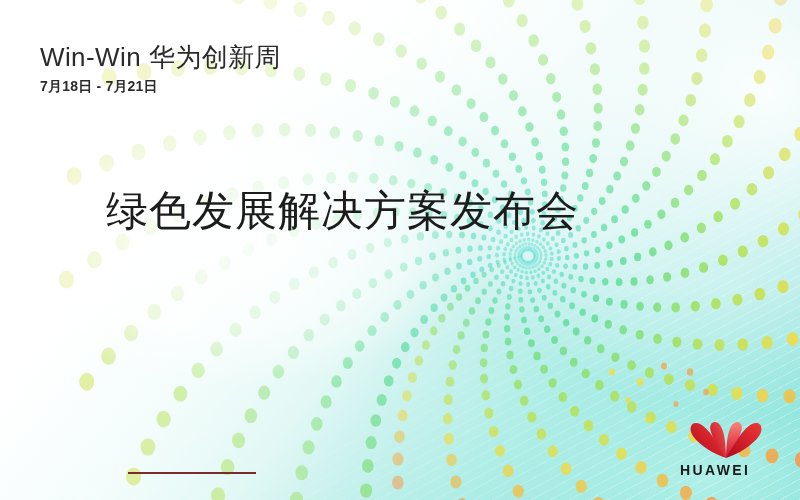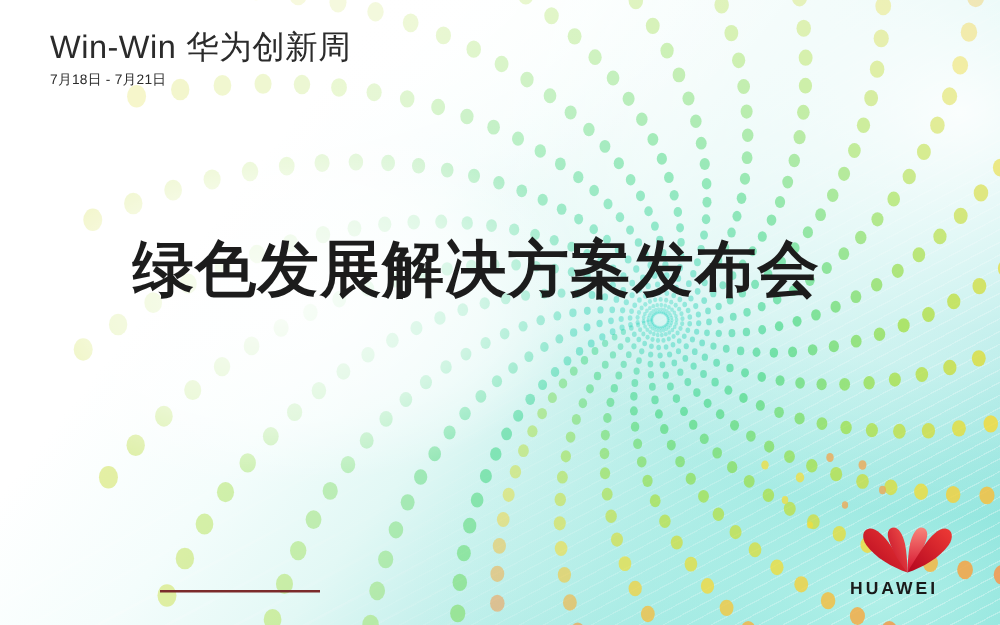--- a/index.html
+++ b/index.html
@@ -80,48 +80,48 @@
   #spiral {
     position: absolute;
     left: 0; top: 0;
     width: 800px; height: 500px;
   }
 
   
   .brandline {
     position: absolute;
     left: 40px;
-    top: 24px;
+    top: 44px;
     line-height: 1;
   }
   .brand-title {
     font-size: 26px;
     font-weight: 400;
     letter-spacing: 0.4px;
     color: #2b2b2b;
     white-space: nowrap;
   }
   .brand-title .cn {
     margin-left: 8px;
   }
   .brand-dates {
     margin-top: 9px;
-    font-size: 11px;
-    font-weight: 400;
+    font-size: 14px;
+    font-weight: 700;
     color: #2b2b2b;
     letter-spacing: 0.2px;
     white-space: nowrap;
   }
 
   .headline {
     position: absolute;
     left: 106px;
     top: 183px;
-    font-size: 49px;
-    font-weight: 700;
+    font-size: 42px;
+    font-weight: 400;
     color: #1c1c1c;
     letter-spacing: 1px;
     white-space: nowrap;
   }
   .subline {
     position: absolute;
     left: 108px;
     top: 276px;
     font-size: 22px;
     font-weight: 400;

